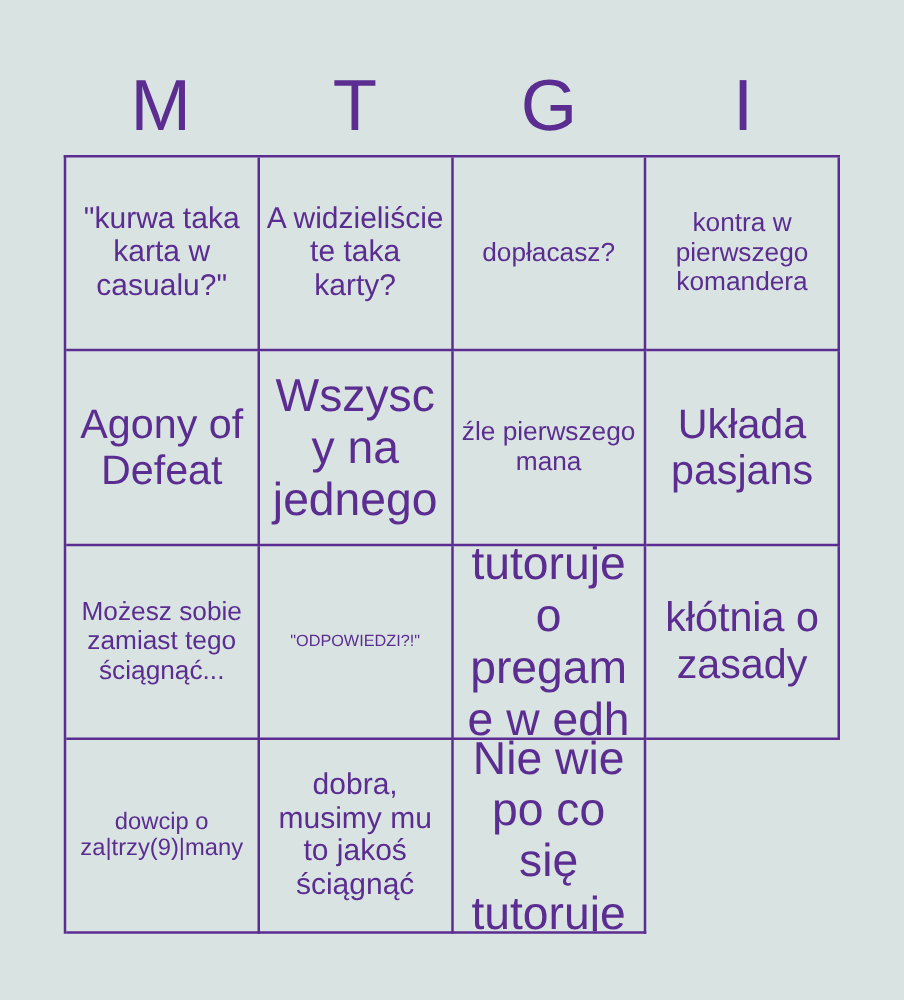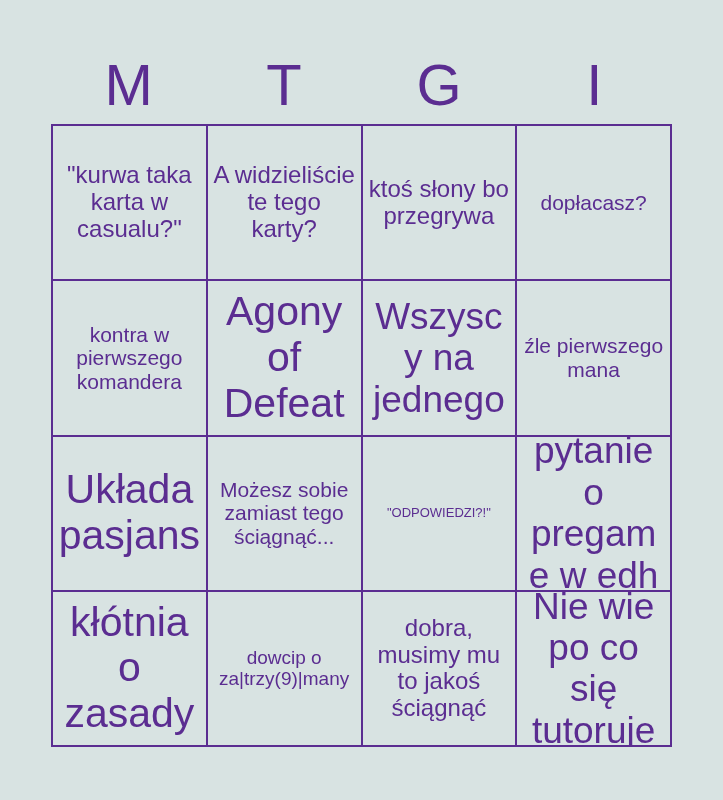--- a/index.html
+++ b/index.html
@@ -66,43 +66,40 @@
     display: block;
     width: 100%;
     line-height: 1.12;
     word-wrap: break-word;
   }
   .fs-xs { font-size: 13px; }
   .fs-s  { font-size: 19px; }
   .fs-m  { font-size: 21px; }
   .fs-l  { font-size: 24px; }
   .fs-xl { font-size: 37px; }
-  .fs-xxl{ font-size: 41px; }
+  .fs-xxl{ font-size: 33px; }
 </style>
 </head>
 <body>
 
 <div id="card">
 
   <div id="header-row">
     <div class="header-cell">M</div>
     <div class="header-cell">T</div>
     <div class="header-cell">G</div>
     <div class="header-cell">I</div>
   </div>
 
   <div id="grid">
     <div class="cell">
         <span class="cell-text fs-l">"kurwa taka karta w casualu?"</span>
       </div>
     <div class="cell">
-        <span class="cell-text fs-l">A widzieliście te tego karty?</span>
-      </div>
-    <div class="cell">
-        <span class="cell-text fs-l">ktoś słony bo przegrywa</span>
+        <span class="cell-text fs-l">A widzieliście te taka karty?</span>
       </div>
     <div class="cell">
         <span class="cell-text fs-m">dopłacasz?</span>
       </div>
 
     <div class="cell">
         <span class="cell-text fs-m">kontra w pierwszego komandera</span>
       </div>
     <div class="cell">
         <span class="cell-text fs-xxl">Agony of Defeat</span>
@@ -117,21 +114,21 @@
     <div class="cell">
         <span class="cell-text fs-xxl">Układa pasjans</span>
       </div>
     <div class="cell">
         <span class="cell-text fs-m">Możesz sobie zamiast tego ściągnąć...</span>
       </div>
     <div class="cell">
         <span class="cell-text fs-xs">"ODPOWIEDZI?!"</span>
       </div>
     <div class="cell">
-        <span class="cell-text fs-xl">pytanie o pregame w edh</span>
+        <span class="cell-text fs-xl">tutoruje o pregame w edh</span>
       </div>
 
     <div class="cell">
         <span class="cell-text fs-xxl">kłótnia o zasady</span>
       </div>
     <div class="cell">
         <span class="cell-text fs-s">dowcip o za|trzy(9)|many</span>
       </div>
     <div class="cell">
         <span class="cell-text fs-l">dobra, musimy mu to jakoś ściągnąć</span>

